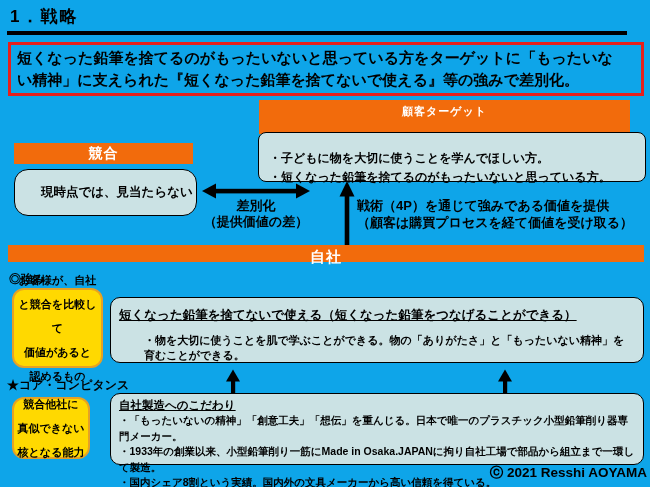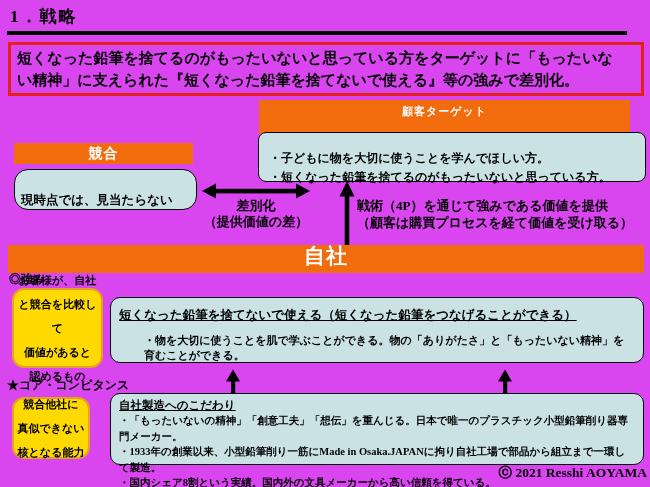--- a/index.html
+++ b/index.html
@@ -1,40 +1,40 @@
 <!DOCTYPE html>
 <html lang="ja" style="--orange: #F26B0C; --panel_blue: #CBE2E4; --note_yellow: #FFD900; --yellow_border: #E5A126; --alert_red: #E5201C; --arrow_black: #000000;"><head>
 <meta charset="utf-8">
 <style>
   html,body{margin:0;padding:0;background:#fff;}
   .stage{
-    position:relative;width:650px;height:487px;background:#d946ef;overflow:hidden;
-    font-family:Liberation Serif, serif;color:#000;
+    position:relative;width:650px;height:487px;background:#0ea5e9;overflow:hidden;
+    font-family:Liberation Sans, sans-serif;color:#000;
   }
   .ml{white-space:pre-line;}
   .page-title{position:absolute;left:10px;top:5px;font-size:17px;font-weight:bold;letter-spacing:2px;}
   .title-rule{position:absolute;left:7px;top:31px;width:620px;height:4px;background:#000;}
   .banner{
     position:absolute;left:8px;top:42px;width:618px;height:44px;
     border:3px solid var(--alert_red,#E5201C);
     padding:2px 6px;font-size:15px;font-weight:bold;line-height:22px;
   }
   .hdr{
     position:absolute;background:var(--orange,#F26B0C);color:#fff;font-weight:bold;
     text-align:center;letter-spacing:1px;
   }
   .hdr-customer{left:259px;top:100px;width:371px;height:34px;font-size:11px;line-height:22px;}
   .hdr-competitor{left:14px;top:143px;width:179px;height:21px;font-size:14px;line-height:21px;}
-  .hdr-company{left:8px;top:245px;width:636px;height:28px;font-size:21px;line-height:23px;}
+  .hdr-company{left:8px;top:245px;width:636px;height:17px;font-size:15px;line-height:23px;}
   .bluebox{
     position:absolute;background:var(--panel_blue,#CBE2E4);border:1.5px solid #000;
     font-weight:bold;box-sizing:border-box;
   }
   .box-customer{left:258px;top:132px;width:388px;height:50px;border-radius:8px;padding:16px 10px;font-size:12px;line-height:19px;}
-  .box-competitor{left:14px;top:169px;width:183px;height:41px;border-radius:14px;display:flex;align-items:flex-end;padding-left:6px;font-size:12.5px;}
+  .box-competitor{left:14px;top:169px;width:183px;height:47px;border-radius:14px;display:flex;align-items:center;padding-left:26px;font-size:12.5px;}
   .box-strength{left:110px;top:297px;width:534px;height:66px;border-radius:10px;padding:9px 8px 0 8px;}
   .box-core{left:110px;top:393px;width:534px;height:72px;border-radius:10px;padding:4px 8px 0 8px;}
   .strength-title{font-size:12.5px;text-decoration:underline;}
   .strength-detail{font-size:11px;margin-top:9px;padding-left:5px;margin-left:20px;}
   .core-title{font-size:11.5px;text-decoration:underline;line-height:15px;}
   .core-item{font-size:10.5px;line-height:15.5px;}
   .yellowbox{
     position:absolute;background:var(--note_yellow,#FFD900);
     border:2.5px solid var(--yellow_border,#E5A126);border-radius:12px;
     font-weight:bold;text-align:center;display:flex;align-items:center;justify-content:center;

